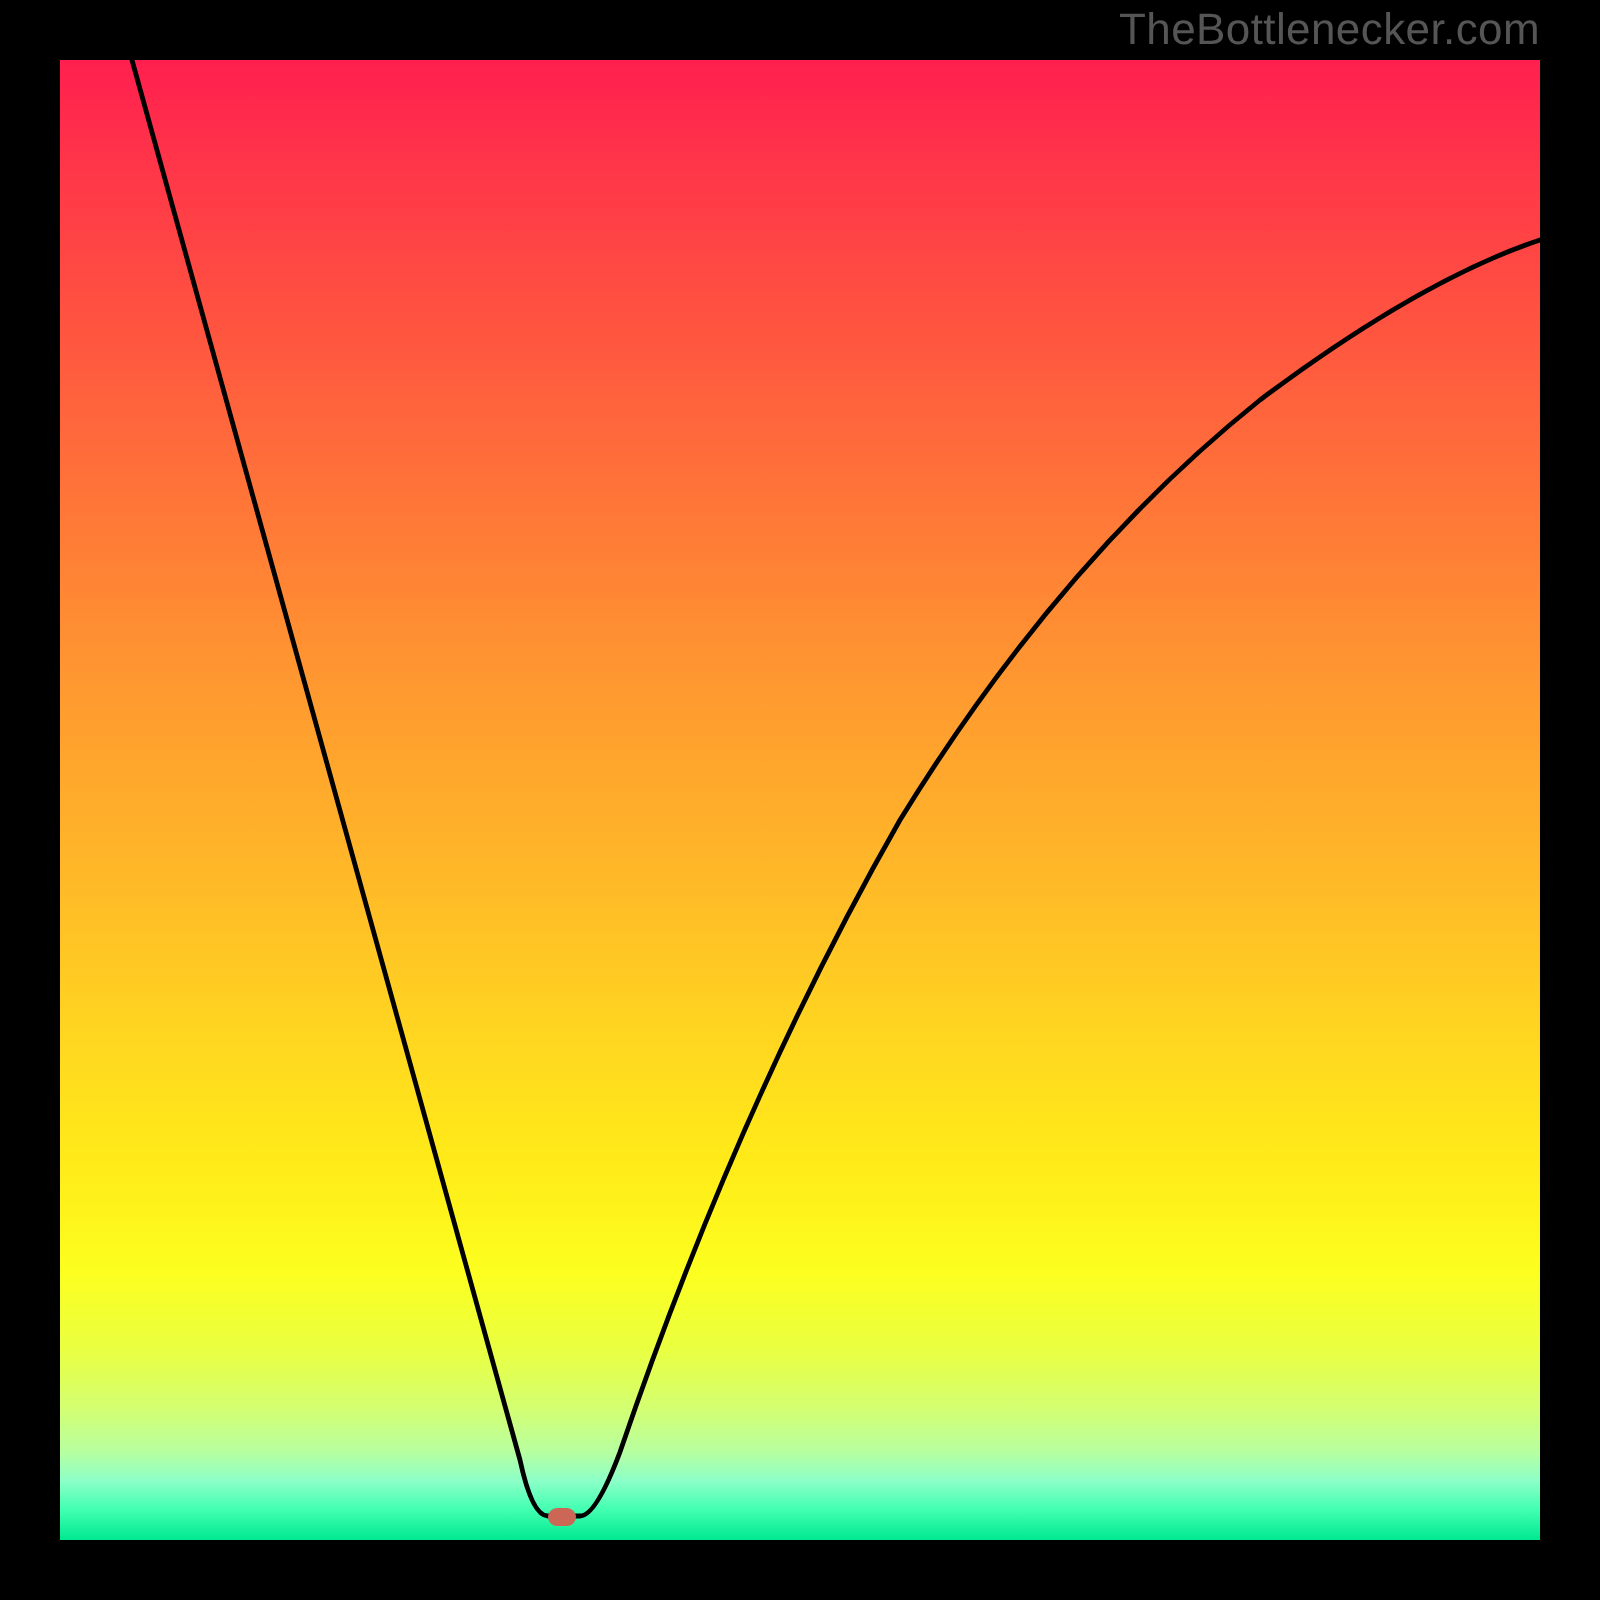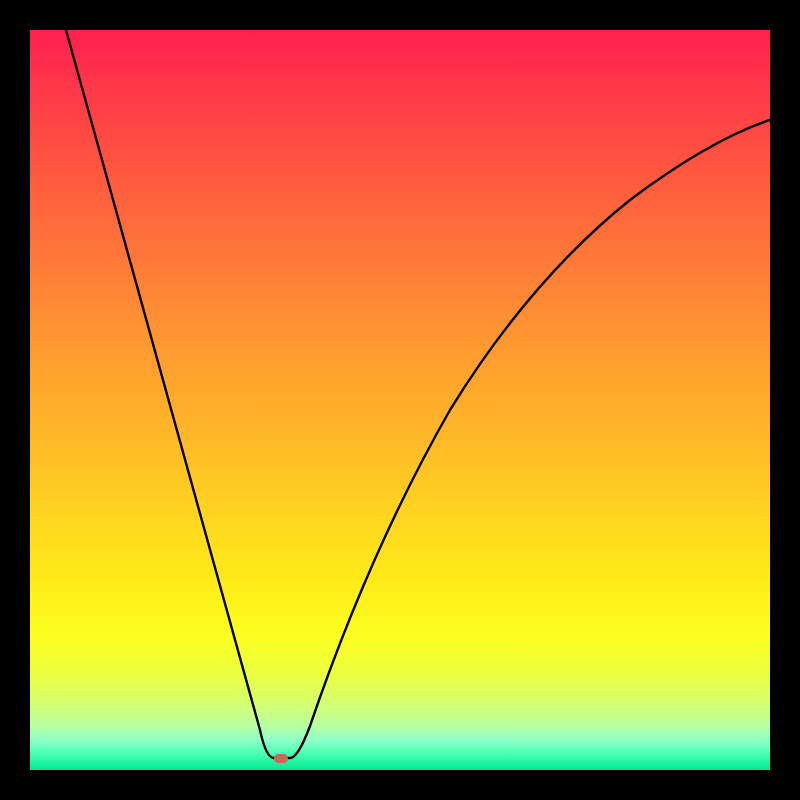--- a/index.html
+++ b/index.html
@@ -58,20 +58,21 @@
     left: 0;
     width: 740px;
     height: 740px;
     pointer-events: none;
   }
 </style>
 </head>
 <body>
 
 <div class="frame">
+  <div class="attribution">TheBottlenecker.com</div>
   <div class="plot">
     <svg class="curve" viewBox="0 0 740 740" preserveAspectRatio="none">
       <path d="M 36 0
            L 230 700
            Q 236 728 244 728
            L 260 728
            Q 268 728 280 696
            Q 340 520 420 380
            Q 500 250 600 170
            Q 680 110 740 90" fill="none" stroke="#000" stroke-width="2.4" stroke-linecap="round" stroke-linejoin="round"></path>

